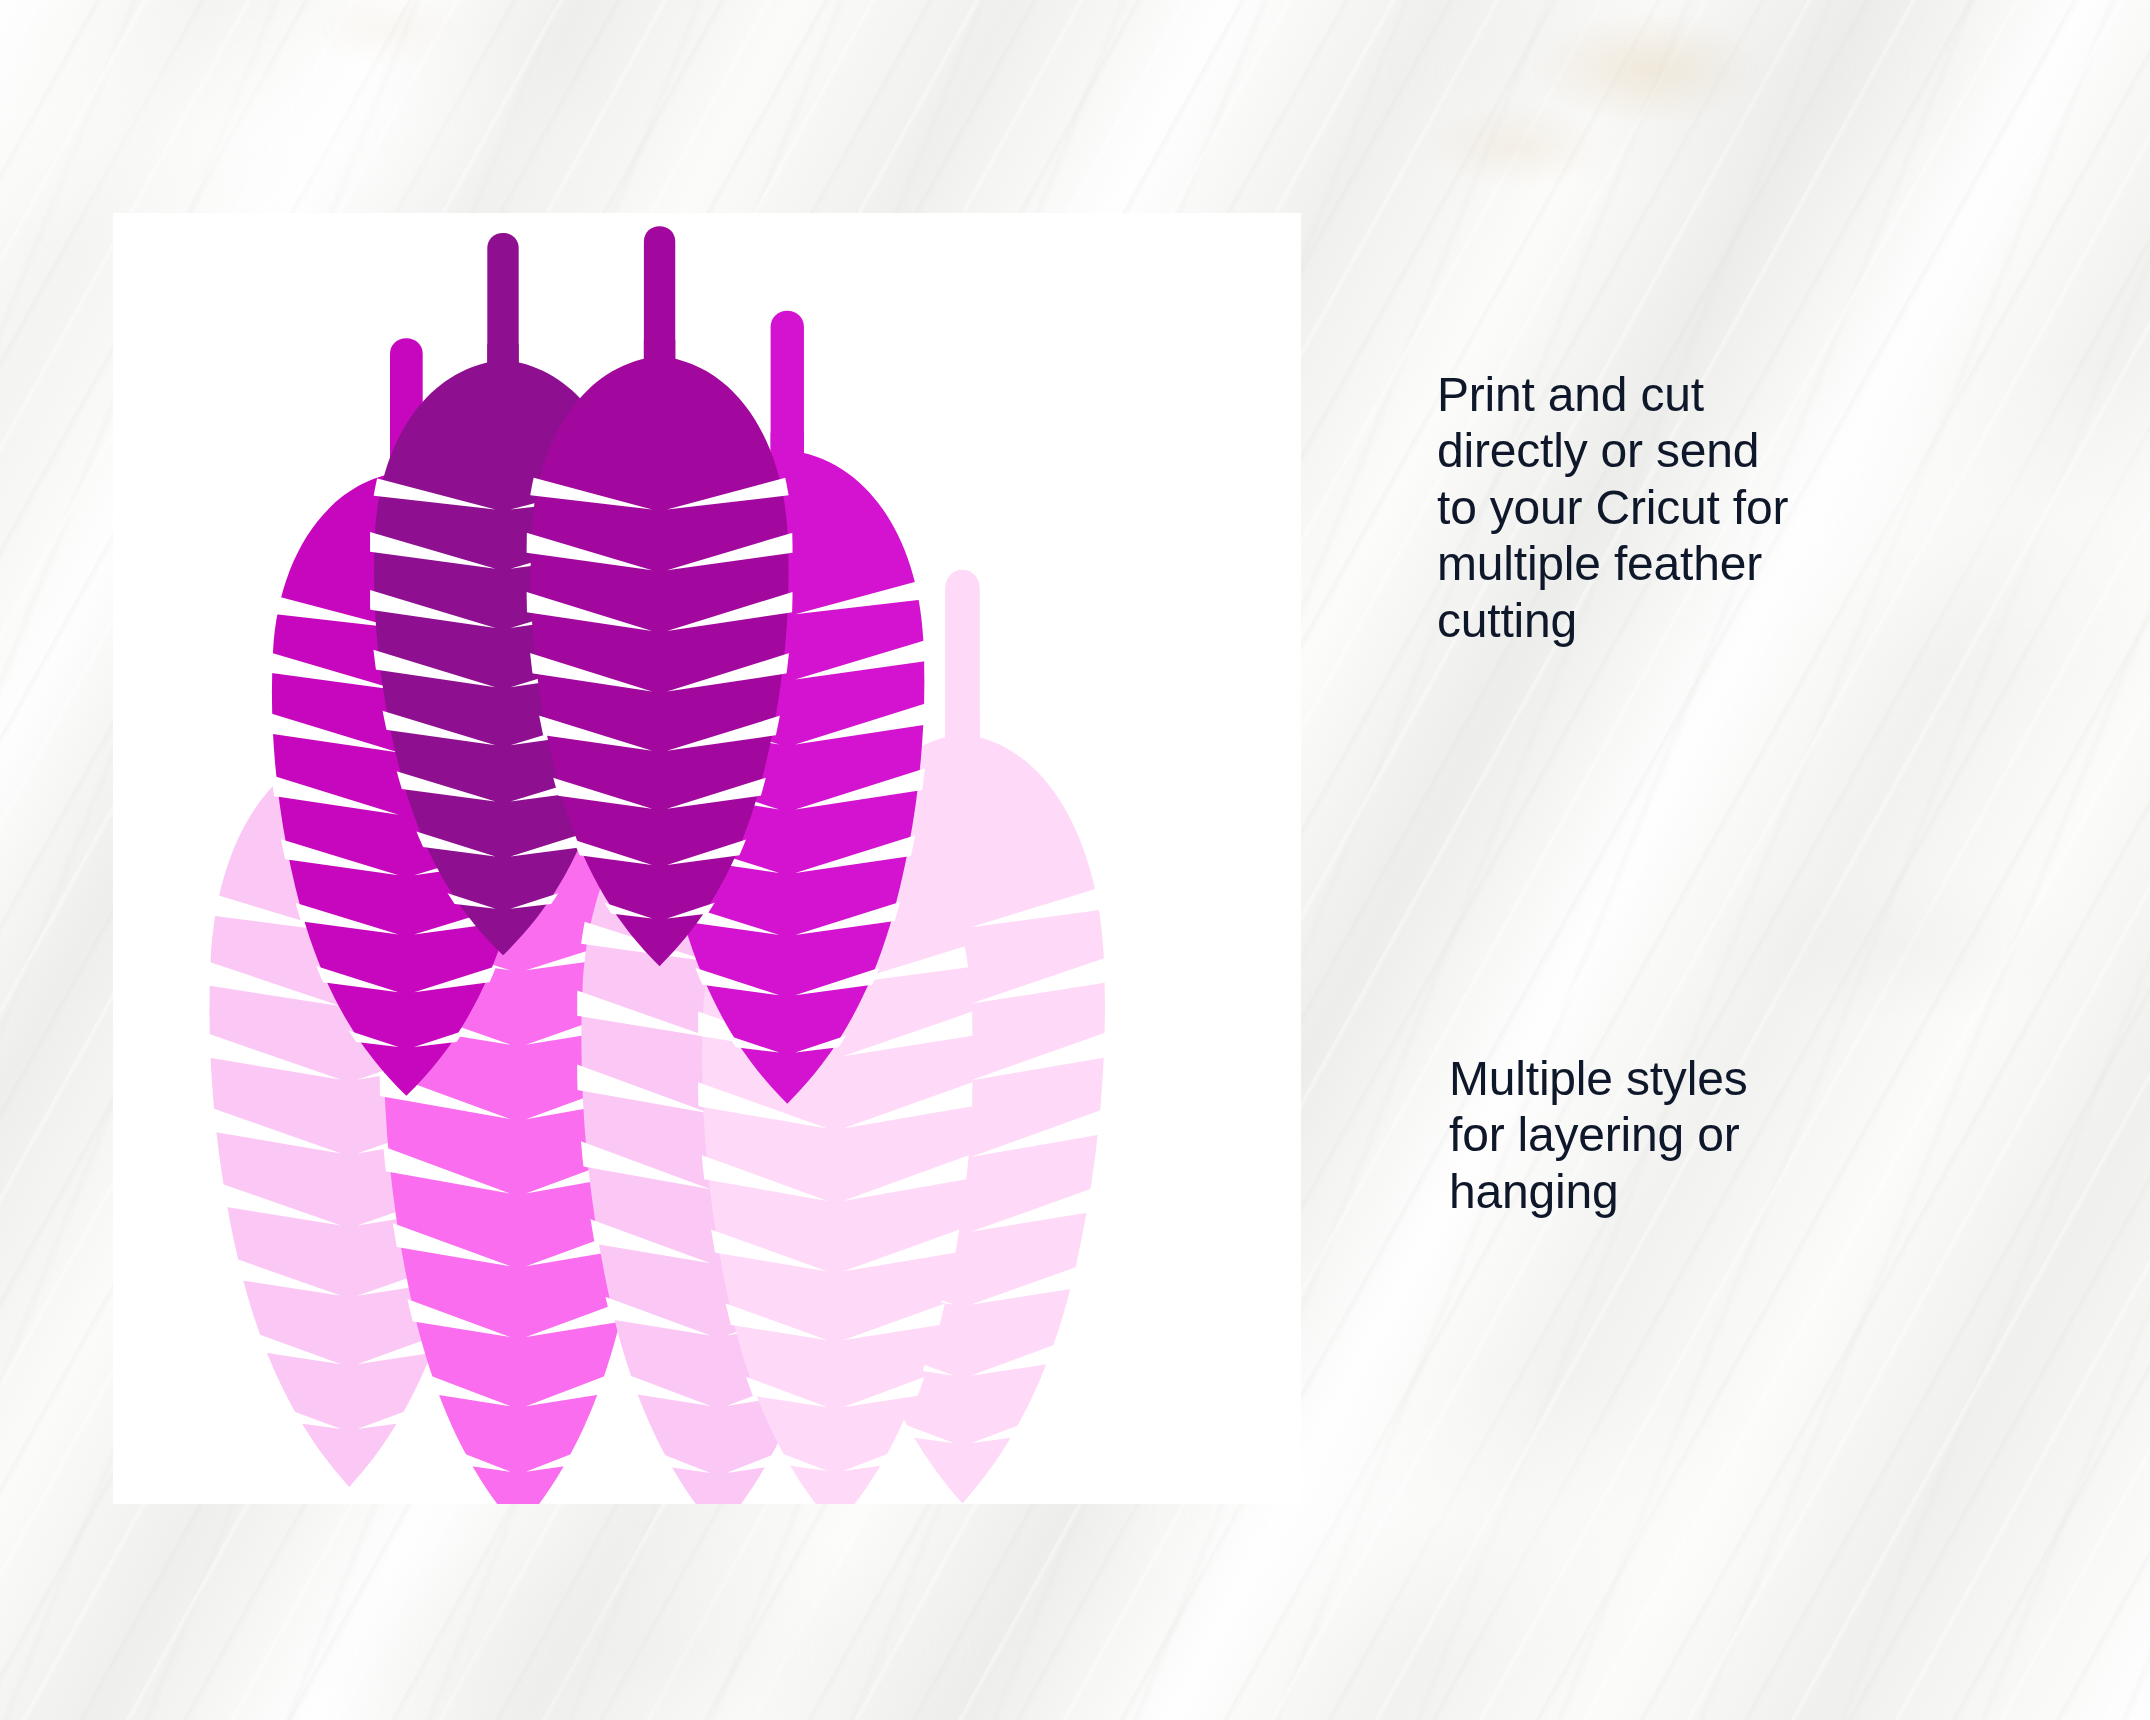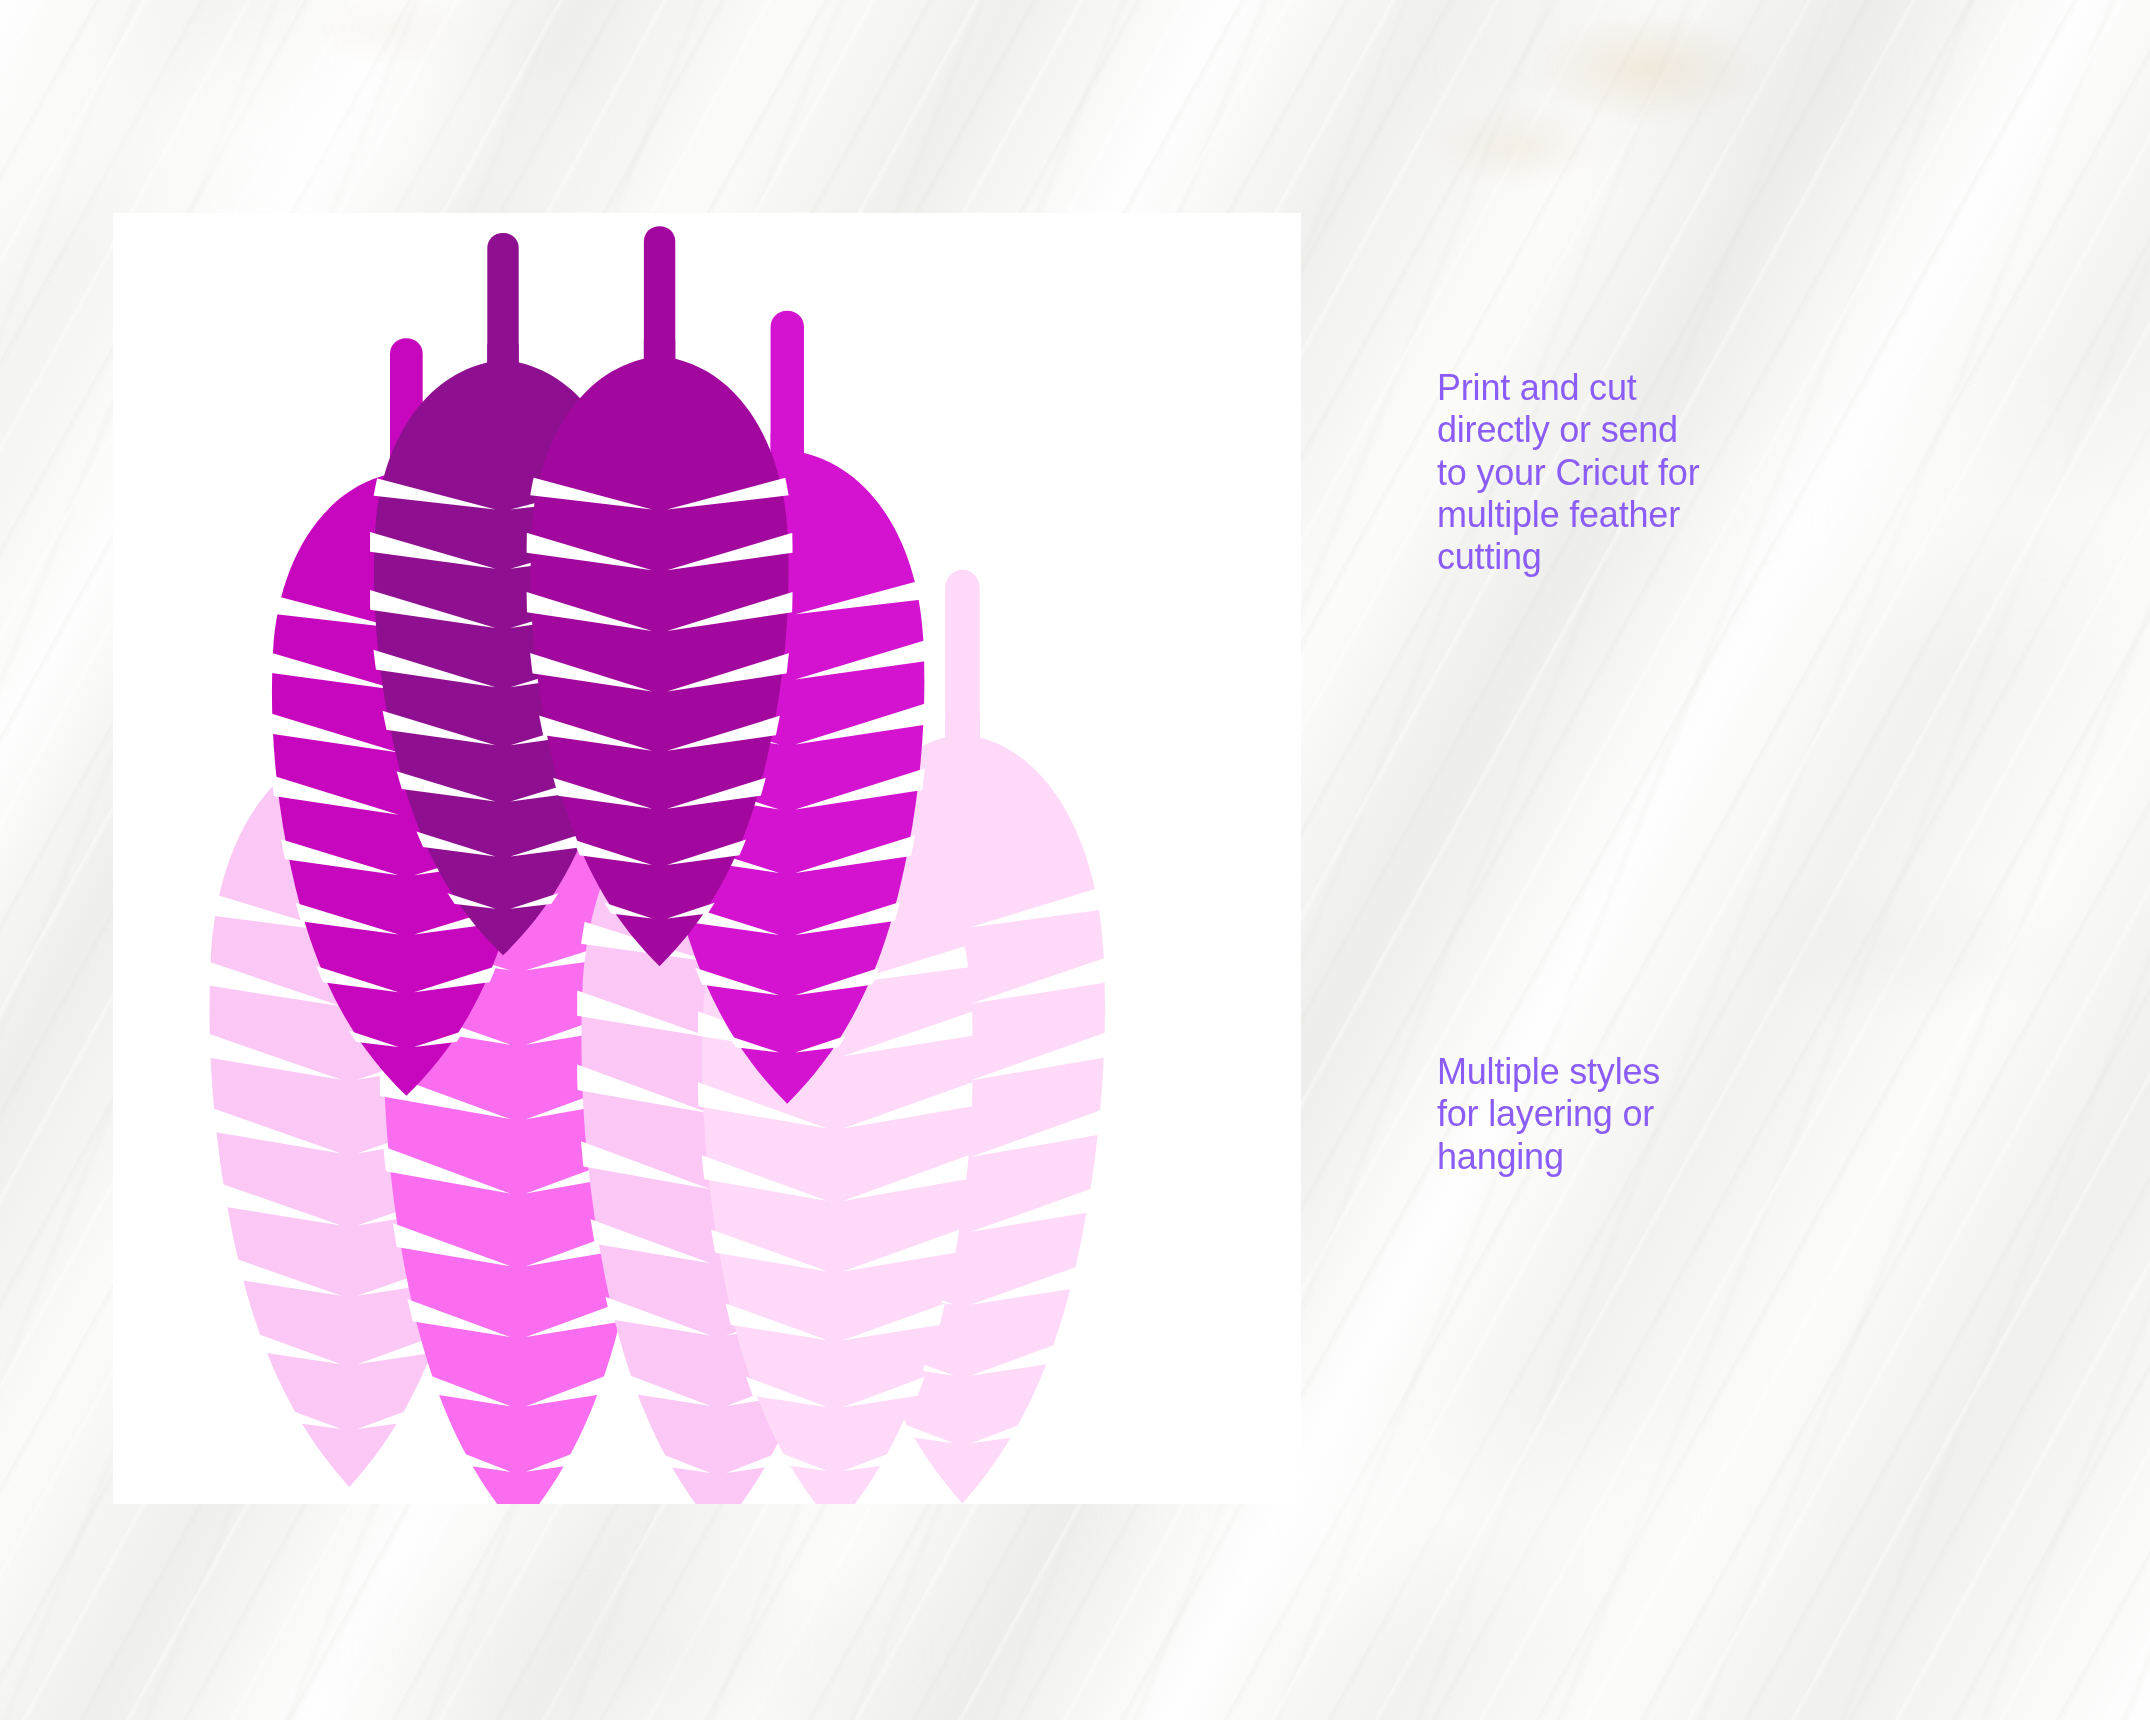--- a/index.html
+++ b/index.html
@@ -93,30 +93,30 @@
     background: #ffffff;
     overflow: hidden;
   }
   #feather-svg { display: block; width: 100%; height: 100%; }
 
   
   .copy-block {
     position: absolute;
     left: 1437px;
     width: 551px;
-    color: #8b5cf6;
+    color: #0f172a;
     font-family: "Liberation Sans", sans-serif;
     font-weight: 400;
-    font-size: 36px;
+    font-size: 48px;
     line-height: 1.175;
     letter-spacing: -0.2px;
     white-space: pre-line;
   }
   #copy-block-1 { top: 367px; }
-  #copy-block-2 { top: 1051px; }
+  #copy-block-2 { top: 1051px; margin-left: 12px; }
 </style>
 </head>
 <body>
 
 <div id="stage">
 
   <div class="marble-base"></div>
   <div class="marble-veins"></div>
   <div class="marble-blotches"></div>
   <div class="marble-warm"></div>

